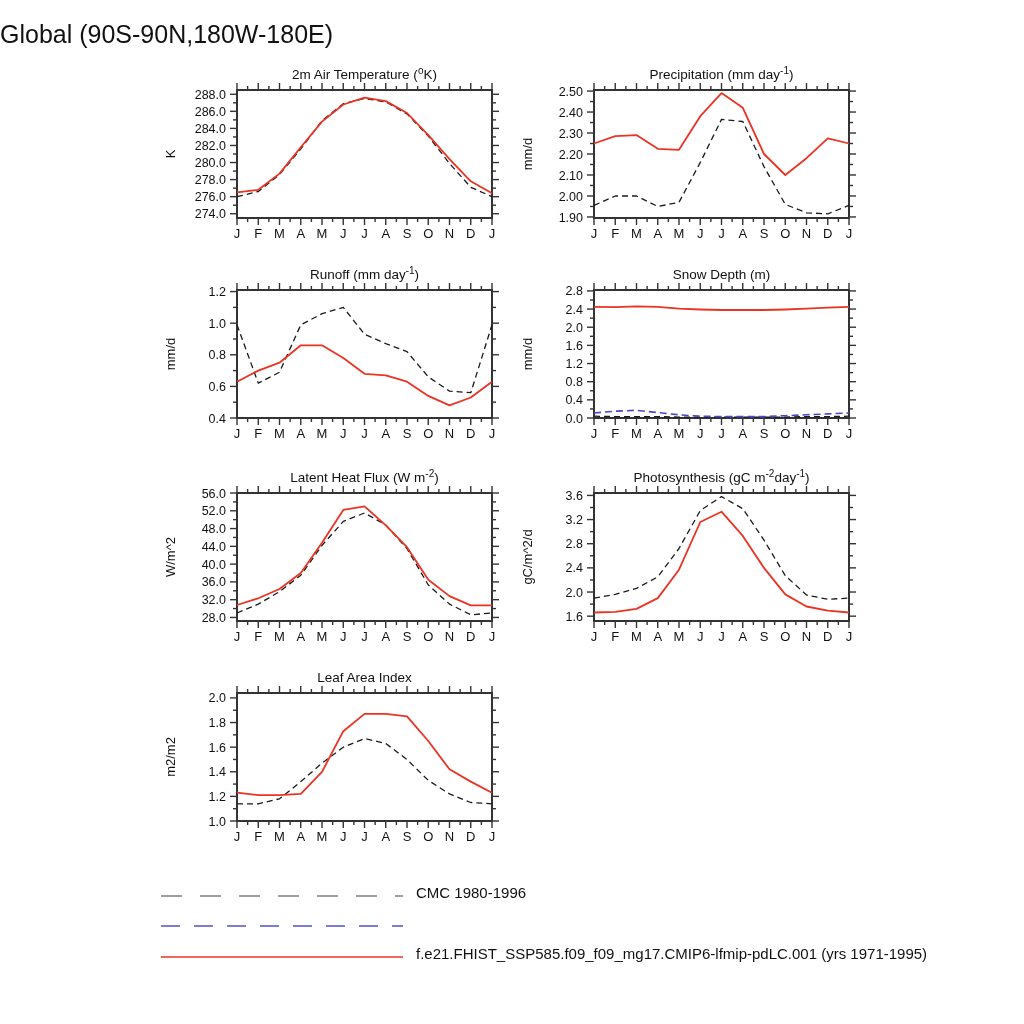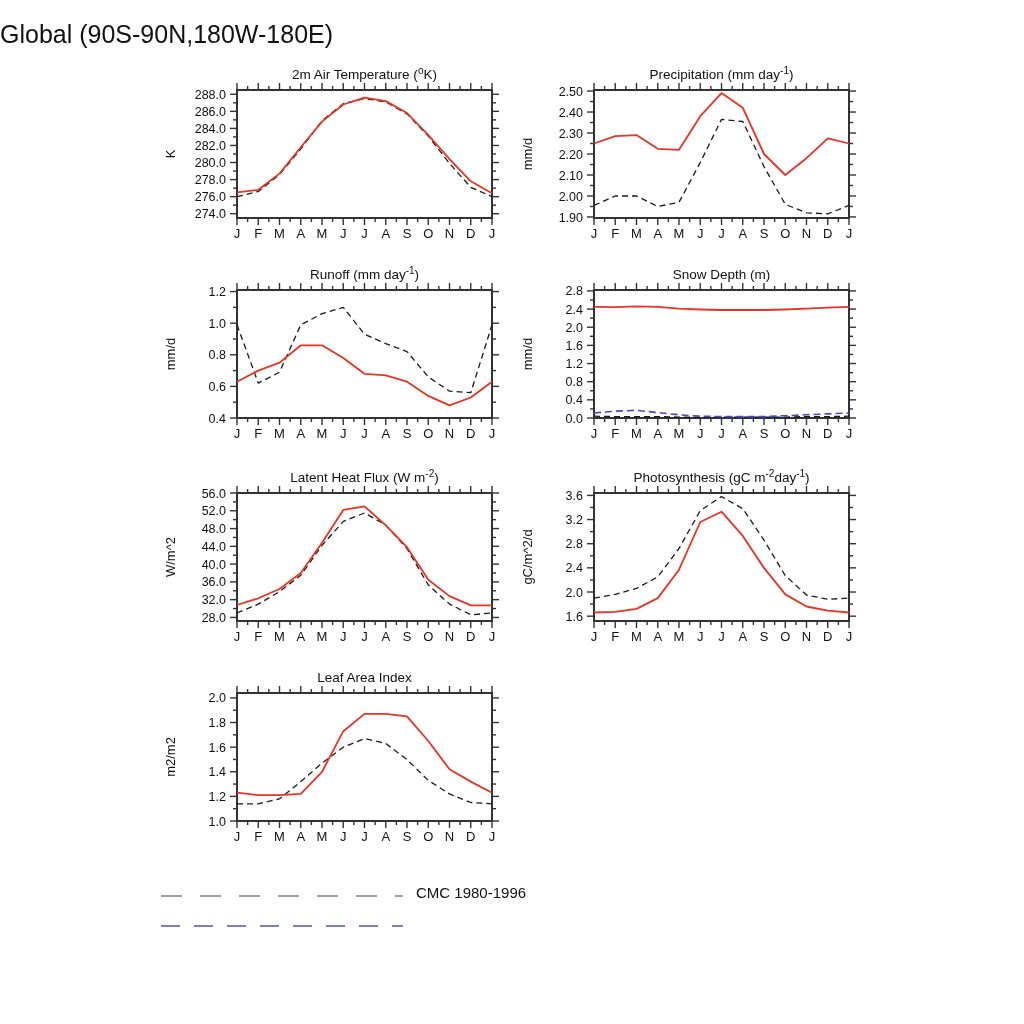--- a/index.html
+++ b/index.html
@@ -759,13 +759,19 @@
     <svg width="244" height="10">
         <line x1="1" y1="5" x2="243" y2="5" stroke-width="1.5" stroke="#808080" stroke-dasharray="21 18"></line>
       </svg>
     <span class="legend-label">CMC 1980-1996</span>
   </div>
   <div class="legend-row" style="top:911px">
     <svg width="244" height="10">
         <line x1="1" y1="5" x2="243" y2="5" stroke-width="1.5" stroke="#5252cc" stroke-dasharray="19 14"></line>
       </svg>
   </div>
+  <div class="legend-row" style="top:942px">
+    <svg width="244" height="10">
+        <line x1="1" y1="5" x2="243" y2="5" stroke-width="1.5" stroke="#ea3323"></line>
+      </svg>
+    <span class="legend-label">f.e21.FHIST_SSP585.f09_f09_mg17.CMIP6-lfmip-pdLC.001 (yrs 1971-1995)</span>
+  </div>
 </div>
 
 </body></html>

